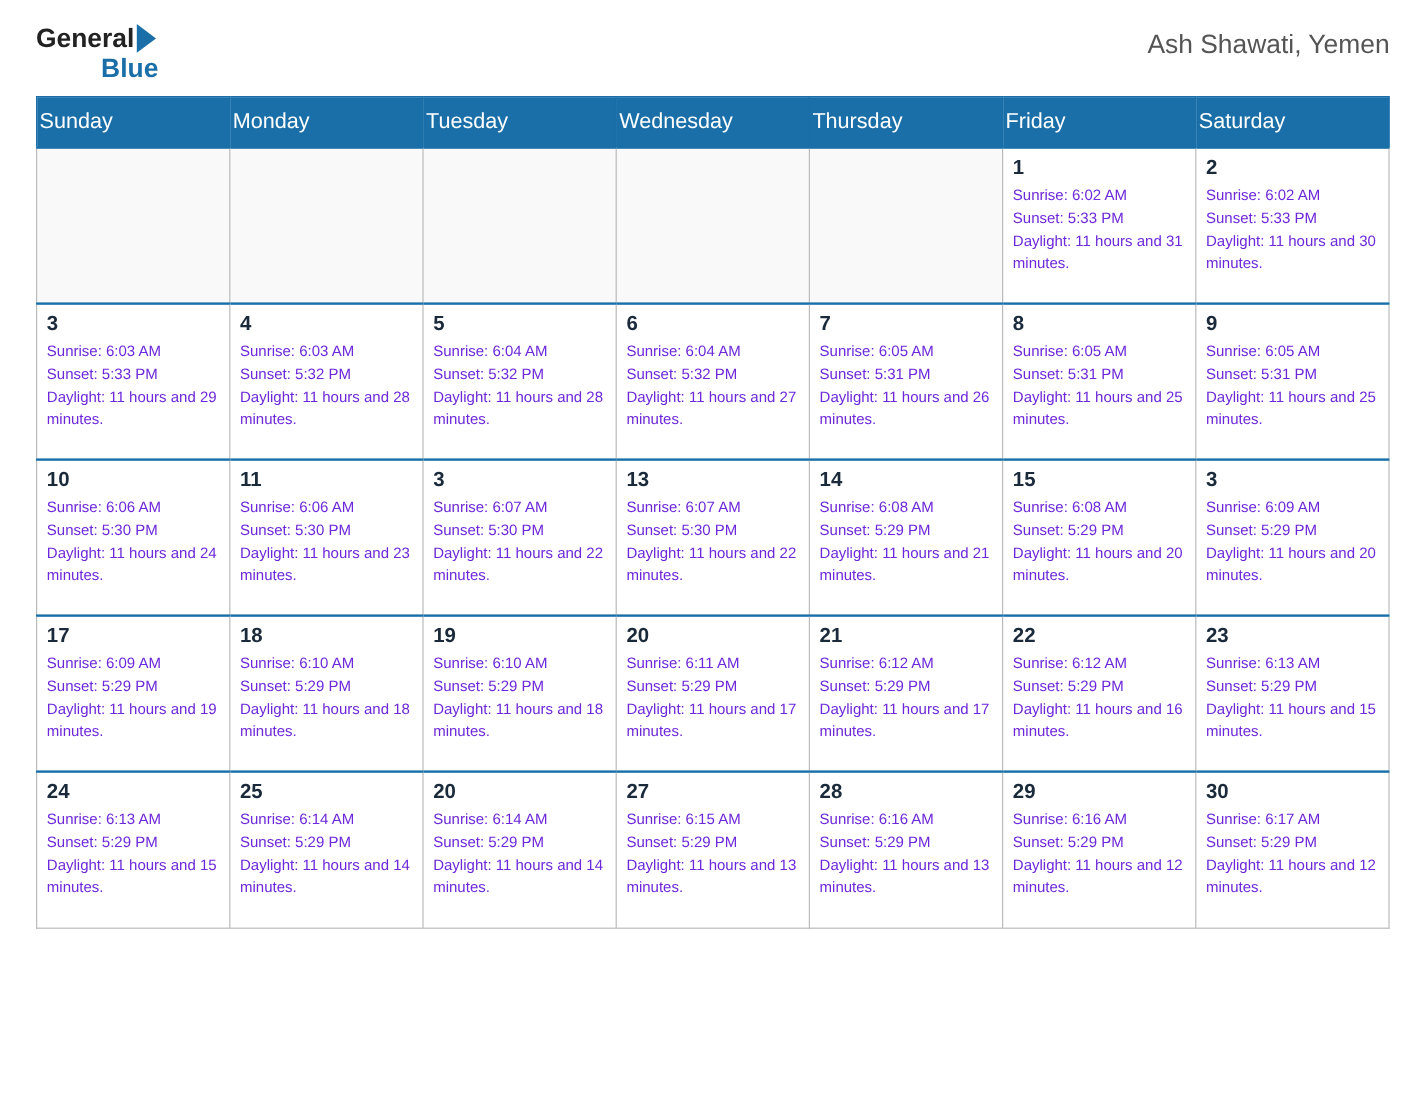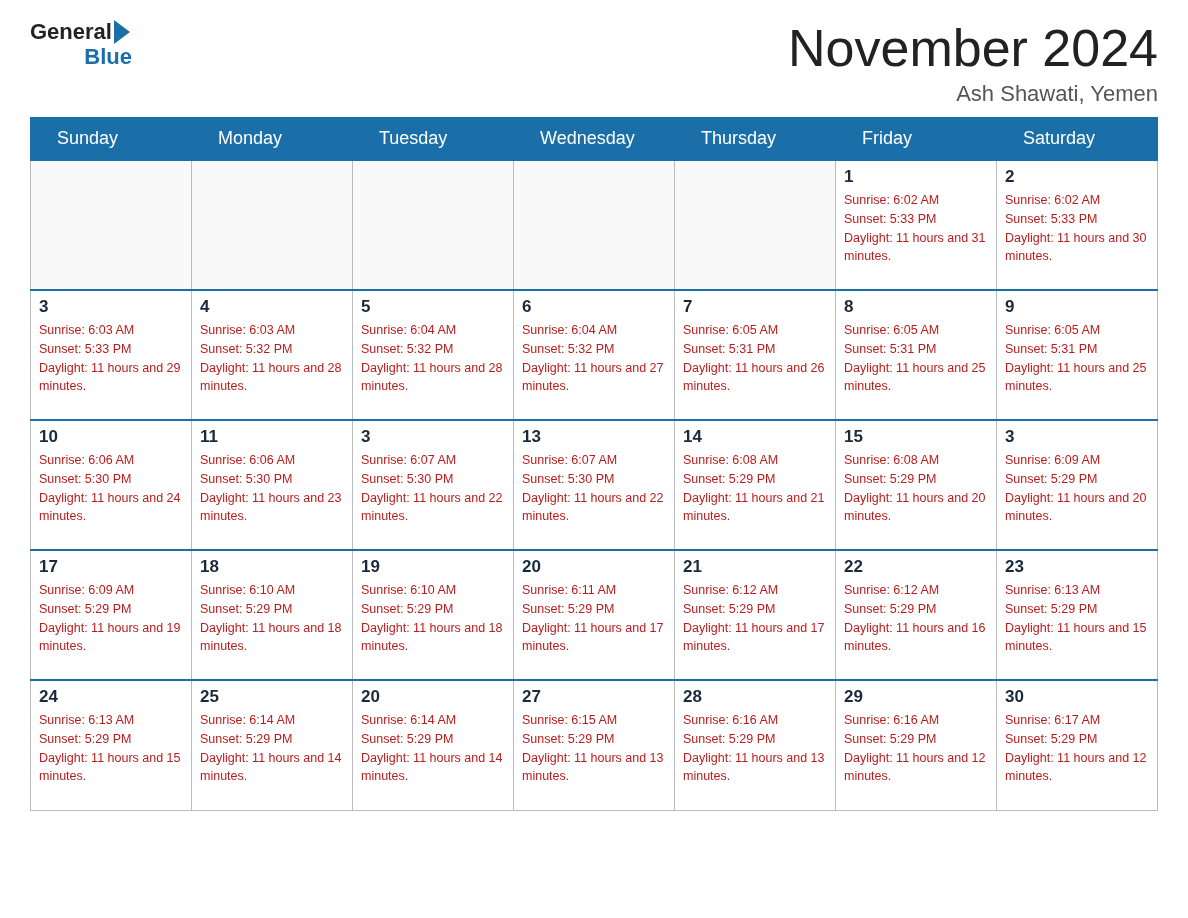--- a/index.html
+++ b/index.html
@@ -65,21 +65,21 @@
     .calendar {
       width: 100%;
       border-collapse: collapse;
       margin-top: 10px;
     }
     .calendar th {
       background: #1a6fa8;
       color: #fff;
       font-size: 18px;
       font-weight: normal;
-      padding: 10px 26px;
+      padding: 10px 2px;
       text-align: left;
       border: 1px solid #1a6fa8;
     }
     .calendar td {
       border: 1px solid #bbb;
       vertical-align: top;
       padding: 6px 8px;
       width: calc(100% / 7);
       height: 130px;
       font-size: 13px;
@@ -90,40 +90,39 @@
     }
     .day-num {
       font-size: 17px;
       font-weight: bold;
       color: #1a2a3a;
       display: block;
       margin-bottom: 4px;
     }
     .sun-info {
       font-size: 12.5px;
-      color: #b91c1c;
+      color: #6d28d9;
       line-height: 1.5;
     }
     .week-row td {
       border-top: 2px solid #1a6fa8;
     }
   </style>
 </head>
 <body>
 
 <div class="header">
   <div class="logo">
     <div class="logo-text">
       <span class="general">General</span>
       <span class="arrow"></span>
     </div>
     <div class="logo-blue">Blue</div>
   </div>
   <div class="title-block">
-    <div class="month-title">November 2024</div>
     <div class="location">Ash Shawati, Yemen</div>
   </div>
 </div>
 
 <table class="calendar">
   <thead>
     <tr>
     <th>Sunday</th>
         <th>Monday</th>
         <th>Tuesday</th>

